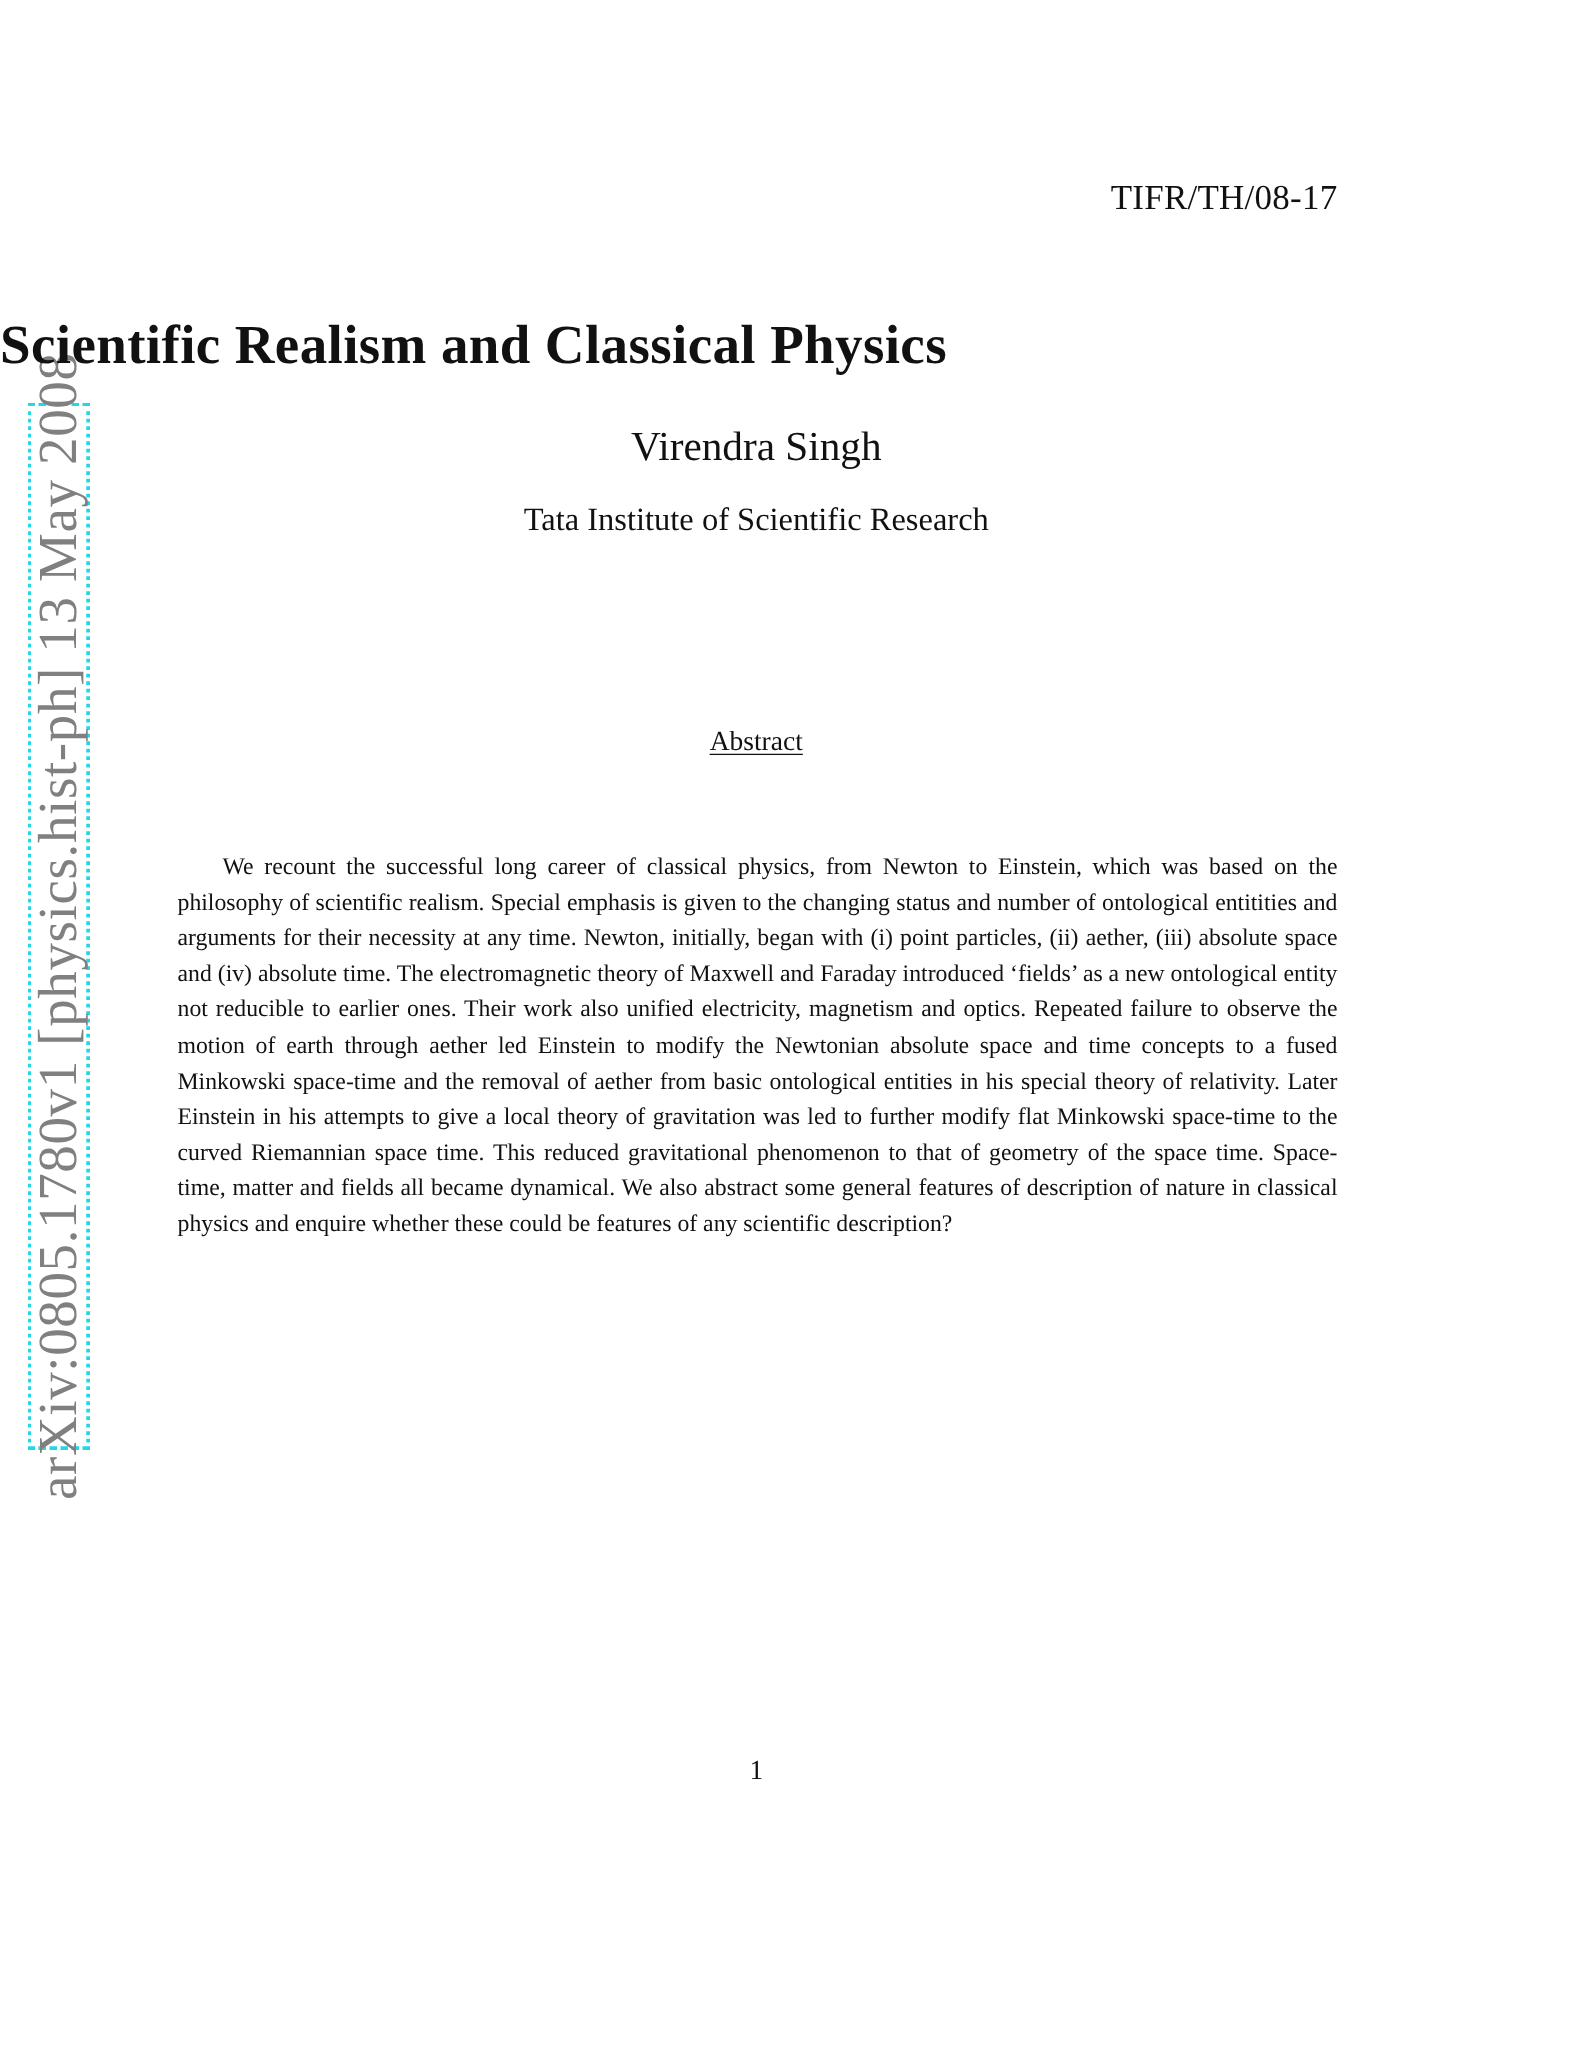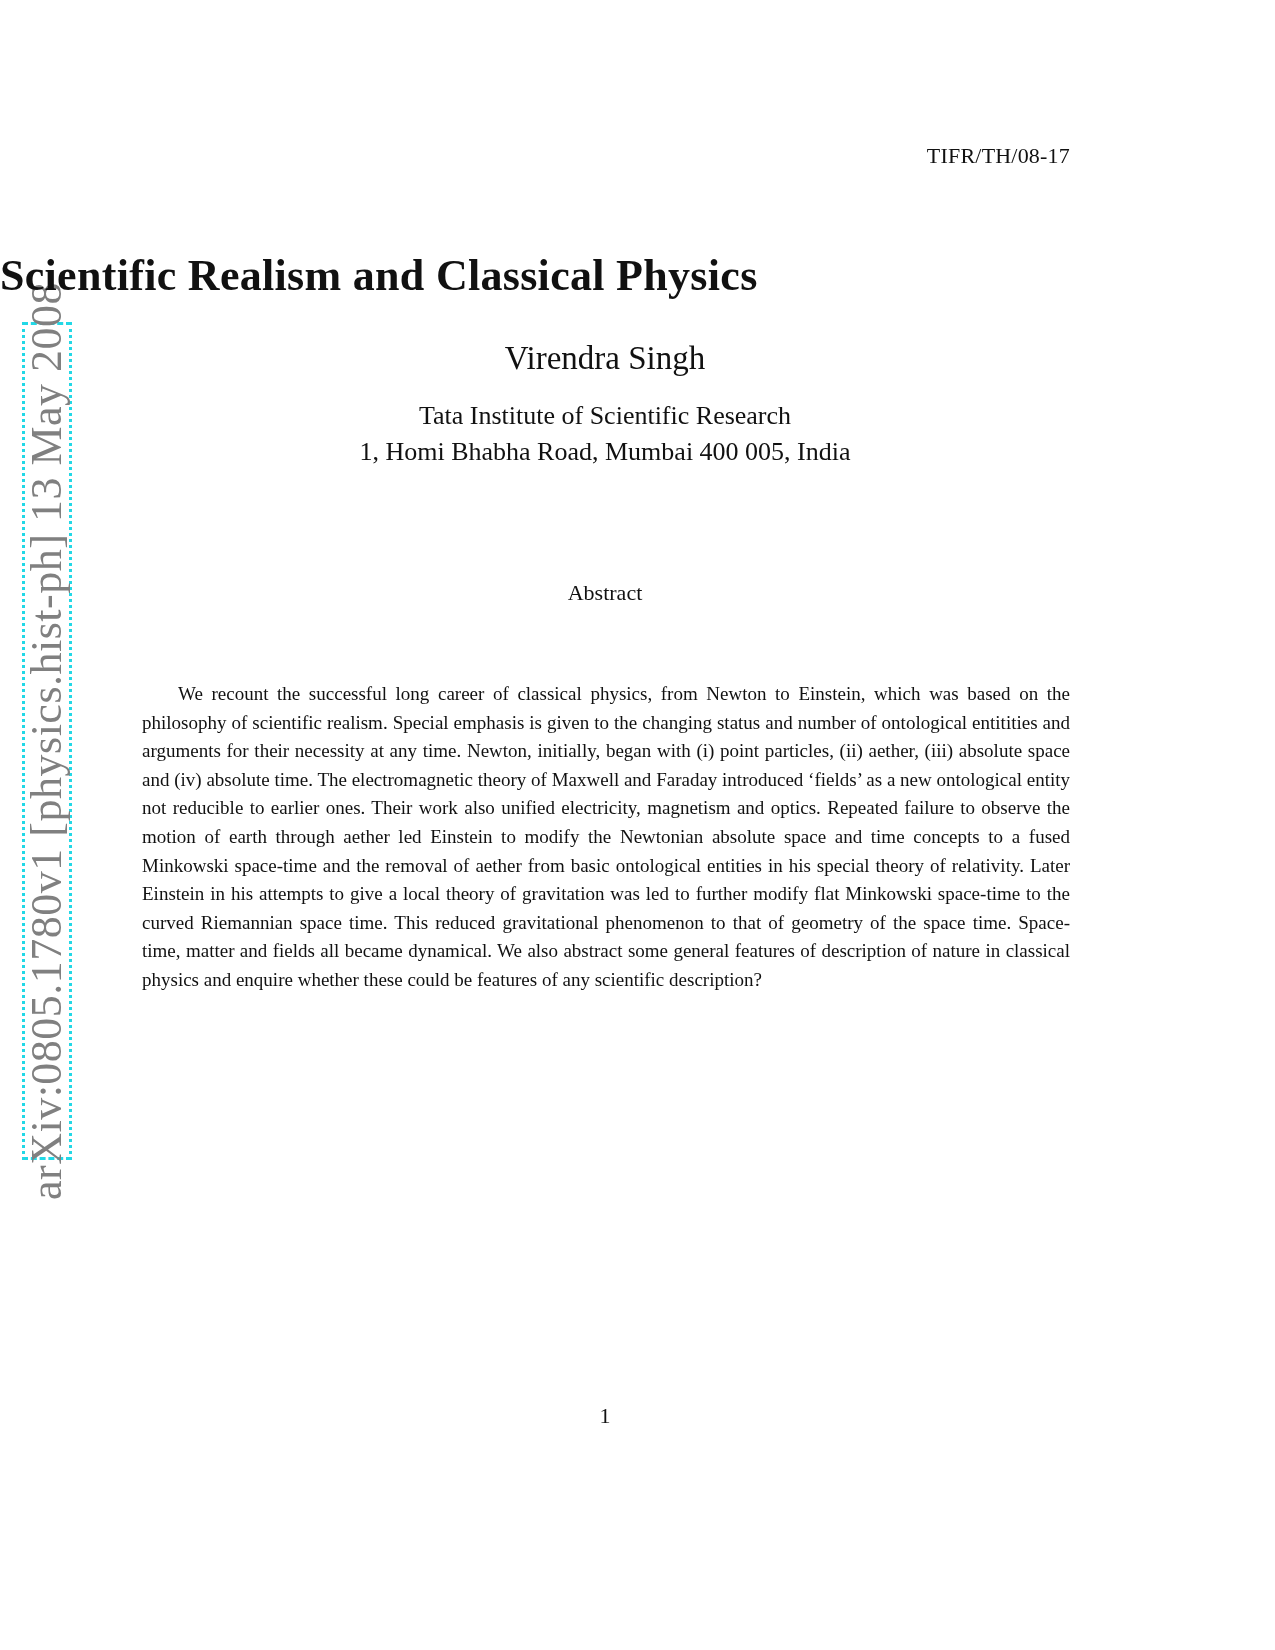--- a/index.html
+++ b/index.html
@@ -12,21 +12,21 @@
     height: 1650px;
     position: relative;
     overflow: hidden;
     font-family: "Liberation Serif", "DejaVu Serif", serif;
     color: #111111;
   }
   .report-number {
     position: absolute;
     top: 143px;
     right: 205px;
-    font-size: 22px;
+    font-size: 28px;
     letter-spacing: 0.2px;
   }
   .title {
     position: absolute;
     top: 250px;
     left: 0;
     width: 1210px;
     text-align: left;
     font-size: 44px;
     font-weight: bold;
@@ -52,20 +52,21 @@
   .affiliation div { white-space: nowrap; }
   .abstract-heading {
     position: absolute;
     top: 580px;
     left: 0;
     width: 1210px;
     text-align: center;
     font-size: 22px;
   }
   .abstract-heading span {
+    text-decoration: underline;
     text-underline-offset: 3px;
     text-decoration-thickness: 1px;
   }
   .abstract-body {
     position: absolute;
     top: 680px;
     left: 142px;
     width: 928px;
     font-size: 19px;
     line-height: 28.6px;
@@ -113,21 +114,20 @@
 </div>
 
 <div class="report-number">TIFR/TH/08-17</div>
 
 <h1 class="title" style="margin:0;">Scientific Realism and Classical Physics</h1>
 
 <div class="author">Virendra Singh</div>
 
 <div class="affiliation">
   <div>Tata Institute of Scientific Research</div>
-  <div>1, Homi Bhabha Road, Mumbai 400 005, India</div>
 </div>
 
 <div class="abstract-heading">
   <span>Abstract</span>
 </div>
 
 <p class="abstract-body" style="margin:0;">We recount the successful long career of classical physics, from Newton to Einstein, which was based on the philosophy of scientific realism. Special emphasis is given to the changing status and number of ontological entitities and arguments for their necessity at any time. Newton, initially, began with (i) point particles, (ii) aether, (iii) absolute space and (iv) absolute time.  The electromagnetic theory of Maxwell and Faraday introduced ‘fields’ as a new ontological entity not reducible to earlier ones.  Their work also unified electricity, magnetism and optics. Repeated failure to observe the motion of earth through aether led Einstein to modify the Newtonian absolute space and time concepts to a fused Minkowski space-time and the removal of aether from basic ontological entities in his special theory of relativity. Later Einstein in his attempts to give a local theory of gravitation was led to further modify flat Minkowski space-time to the curved Riemannian space time.  This reduced gravitational phenomenon to that of geometry of the space time.  Space-time, matter and fields all became dynamical. We also abstract some general features of description of nature in classical physics and enquire whether these could be features of any scientific description?</p>
 
 <div class="page-number">1</div>
 

